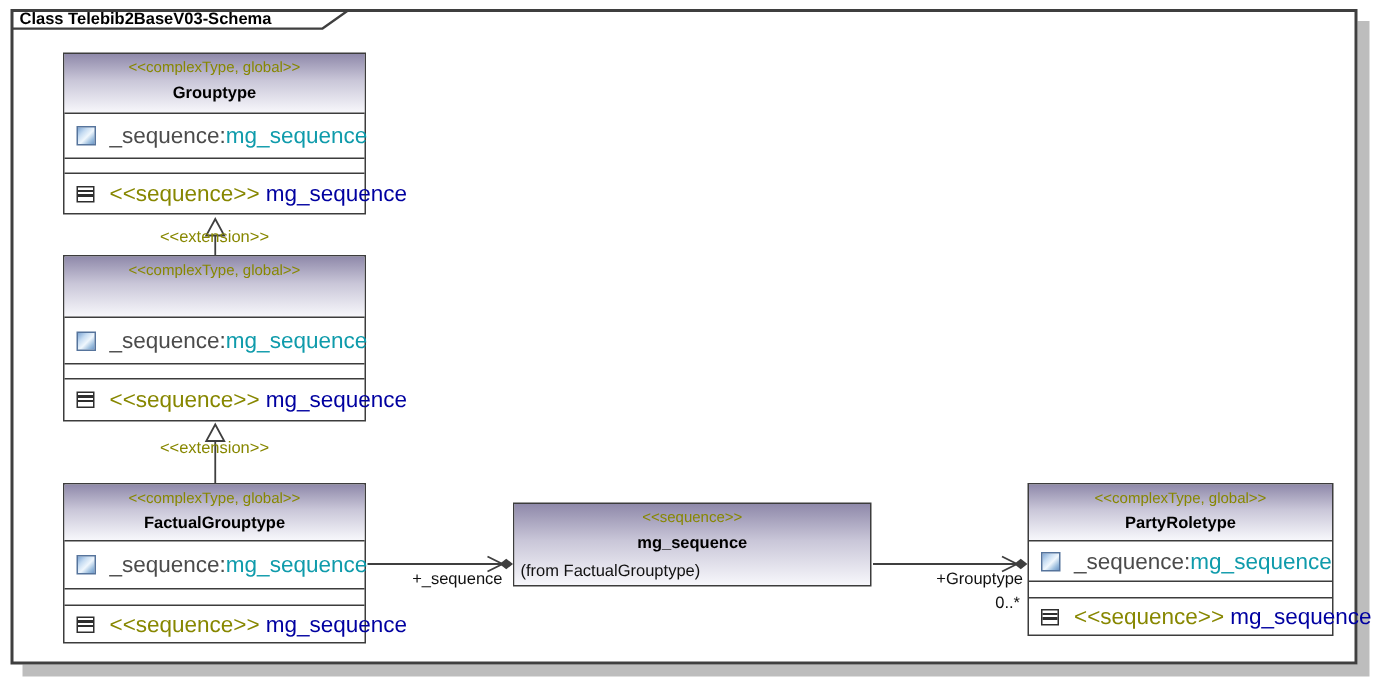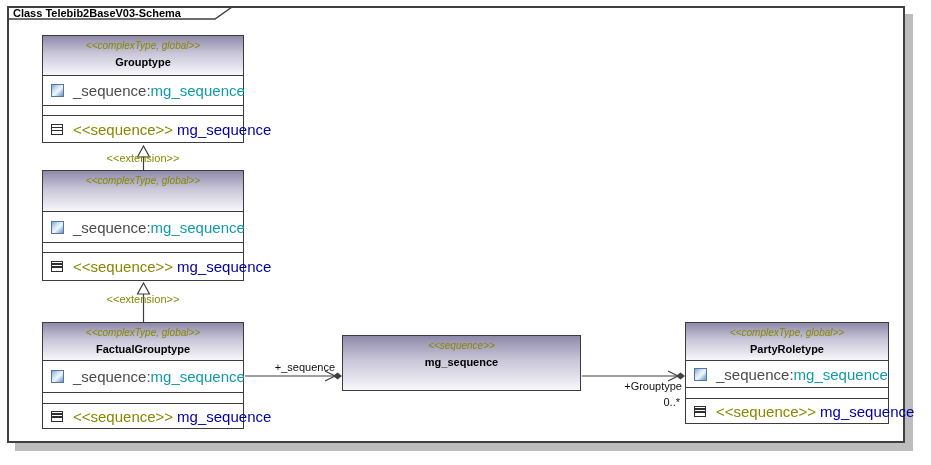--- a/index.html
+++ b/index.html
@@ -17,21 +17,21 @@
   #frame-title{
     position:absolute;left:13px;top:7px;height:12px;line-height:12px;
     font-size:11px;font-weight:bold;color:#000;white-space:nowrap;z-index:5;
   }
   
   .uml-class{
     position:absolute;background:#fff;border:1.5px solid #3c3c3c;
     box-sizing:content-box;z-index:2;
   }
   .hdr{background:linear-gradient(to bottom,#8f89aa 0%,#c9c6d8 45%,#f7f7fb 100%);}
-  .stereo{font-size:10px;color:#878700;text-align:center;padding-top:4px;white-space:nowrap;font-style:italic;}
+  .stereo{font-size:10px;color:#878700;text-align:center;padding-top:4px;white-space:nowrap;}
   .cls-name{font-size:11px;font-weight:bold;color:#000;text-align:center;margin-top:5px;white-space:nowrap;}
   .from-line{font-size:11px;color:#111;text-align:left;padding-left:4px;margin-top:7px;white-space:nowrap;}
   .row{border-top:1.5px solid #3c3c3c;display:flex;align-items:center;padding-left:8px;font-size:15px;white-space:nowrap;}
   .row.empty{padding:0;}
   .txt{display:inline-block;}
   .t-dim{color:#4b4b4b;}
   .t-teal{color:#0f9bab;}
   .t-olive{color:#878700;}
   .t-navy{color:#0000a0;}
   .t-black{color:#111;}
@@ -109,20 +109,21 @@
   <div class="row ops">
     <span class="ops-icon"></span>
     <span class="txt"><span class="t-olive">&lt;&lt;sequence&gt;&gt;</span><span class="t-navy sp">mg_sequence</span></span>
   </div>
 </div>
 
 <div class="uml-class b4">
   <div class="hdr">
     <div class="stereo">&lt;&lt;sequence&gt;&gt;</div>
     <div class="cls-name">mg_sequence</div>
+    <div class="from-line">(from FactualGrouptype)</div>
   </div>
 </div>
 
 <div class="uml-class b5">
   <div class="hdr">
     <div class="stereo">&lt;&lt;complexType, global&gt;&gt;</div>
     <div class="cls-name">PartyRoletype</div>
   </div>
   <div class="row attr">
     <span class="attr-icon"></span>
@@ -159,15 +160,15 @@
 
   <g>
     <line x1="582" y1="376" x2="679" y2="376" stroke="#3f3f3f" stroke-width="1.2"></line>
     <path d="M668,371 L678,376 L668,381" fill="none" stroke="#3f3f3f" stroke-width="1.2"></path>
     <polygon points="685,376 680.5,372.5 676,376 680.5,379.5" fill="#3f3f3f"></polygon>
   </g>
 </svg>
 
 <div class="wire-label olive" style="left:83px;top:152px;width:120px;">&lt;&lt;extension&gt;&gt;</div>
 <div class="wire-label olive" style="left:83px;top:293px;width:120px;">&lt;&lt;extension&gt;&gt;</div>
-<div class="wire-label right" style="left:235px;top:361px;width:100px;">+_sequence</div>
+<div class="wire-label right" style="left:235px;top:380px;width:100px;">+_sequence</div>
 <div class="wire-label right" style="left:582px;top:380px;width:100px;">+Grouptype</div>
 <div class="wire-label right" style="left:580px;top:396px;width:100px;">0..*</div>
 
 </body></html>

